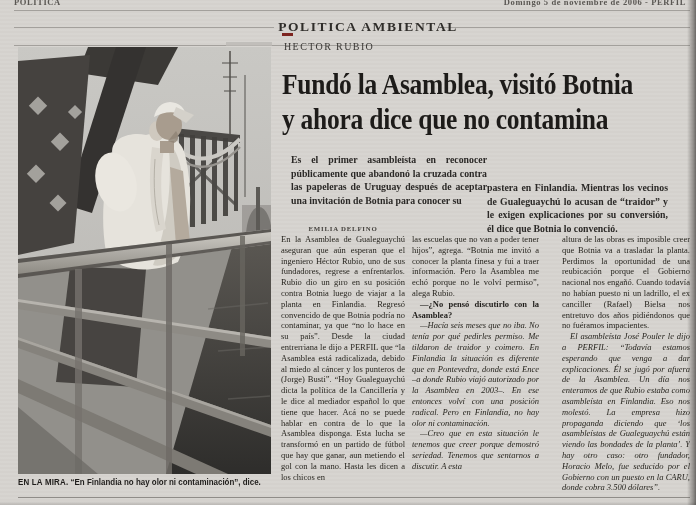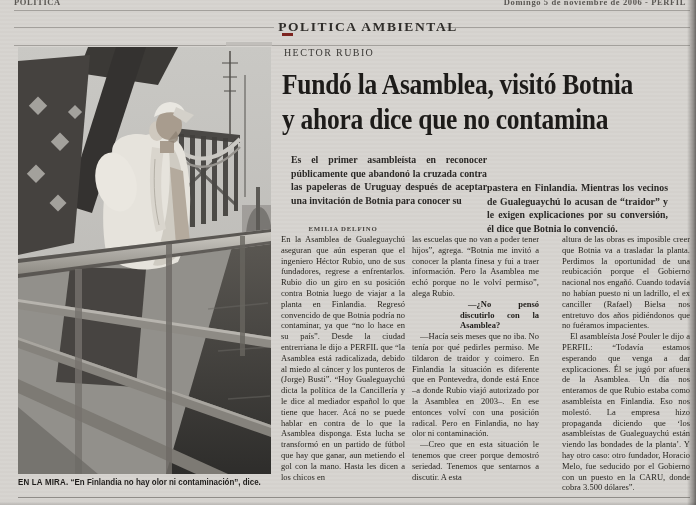--- a/index.html
+++ b/index.html
@@ -19,35 +19,35 @@
   }
   .red-mark{position:absolute;left:282px;top:33px;width:11px;height:3px;background:#7d2420;}
   
   .photo{position:absolute;left:18px;top:47px;width:253px;height:427px;}
   .photo svg{display:block;}
   .credit-smudge{position:absolute;left:226px;top:42px;width:46px;height:4px;background:#bcb9b5;opacity:.8;}
   .caption{position:absolute;left:18px;top:478px;width:268px;font-family:"Liberation Sans",sans-serif;
     font-size:8.2px;font-weight:700;color:#1f1d1b;white-space:nowrap;transform:scaleX(.97);transform-origin:left;}
   .caption .lead{font-weight:800;letter-spacing:.2px;}
   
-  .kicker{position:absolute;left:284px;top:47px;font:400 10px "Liberation Serif",serif;letter-spacing:1.4px;color:#3a3835;text-align:right;}
+  .kicker{position:absolute;left:284px;top:41px;font:400 10px "Liberation Serif",serif;letter-spacing:1.4px;color:#3a3835;text-align:right;}
   .headline{position:absolute;left:282px;top:67px;width:470px;
     font:700 29px/35px "Liberation Serif",serif;color:#1d1b19;letter-spacing:-.3px;
     transform:scaleX(.88);transform-origin:left top;}
   .lede{position:absolute;top:153px;font:700 9.8px/13.6px "Liberation Serif",serif;color:#2b2927;text-align:justify;}
   .lede.a{left:291px;width:196px;}
   .lede.b{left:487px;width:181px;margin-top:28px;}
   .byline{position:absolute;left:281px;top:225px;width:124px;text-align:center;
     font:700 6.8px "Liberation Serif",serif;letter-spacing:.8px;color:#45423e;}
   .bodycol{position:absolute;top:234px;height:264px;overflow:hidden;
     font:400 8.5px/10.8px "Liberation Serif",serif;text-align:justify;color:#27251f;
     -webkit-hyphens:auto;hyphens:auto;}
   .bodycol p{margin:0;}
-  .bodycol p.ind{text-indent:8px;}
-  .bodycol p.q{font-weight:700;text-indent:8px;color:#1f1d1a;margin-left:48px;}
+  .bodycol p.ind{text-indent:8px;font-style:italic;}
+  .bodycol p.q{font-weight:700;text-indent:8px;color:#1f1d1a;}
   #col1{left:281px;width:124px;}
   #col2{left:412px;width:127px;}
   #col3{left:562px;width:128px;}
   .edge-right{position:absolute;top:0;right:0;width:9px;height:505px;
     background:linear-gradient(to right, rgba(90,88,85,0) 0%, rgba(90,88,85,.55) 70%, rgba(60,58,56,.7) 100%);}
   .edge-bottom{position:absolute;left:0;bottom:0;width:696px;height:4px;background:linear-gradient(to bottom,transparent,rgba(0,0,0,.12));}
 </style>
 </head>
 <body>
 

